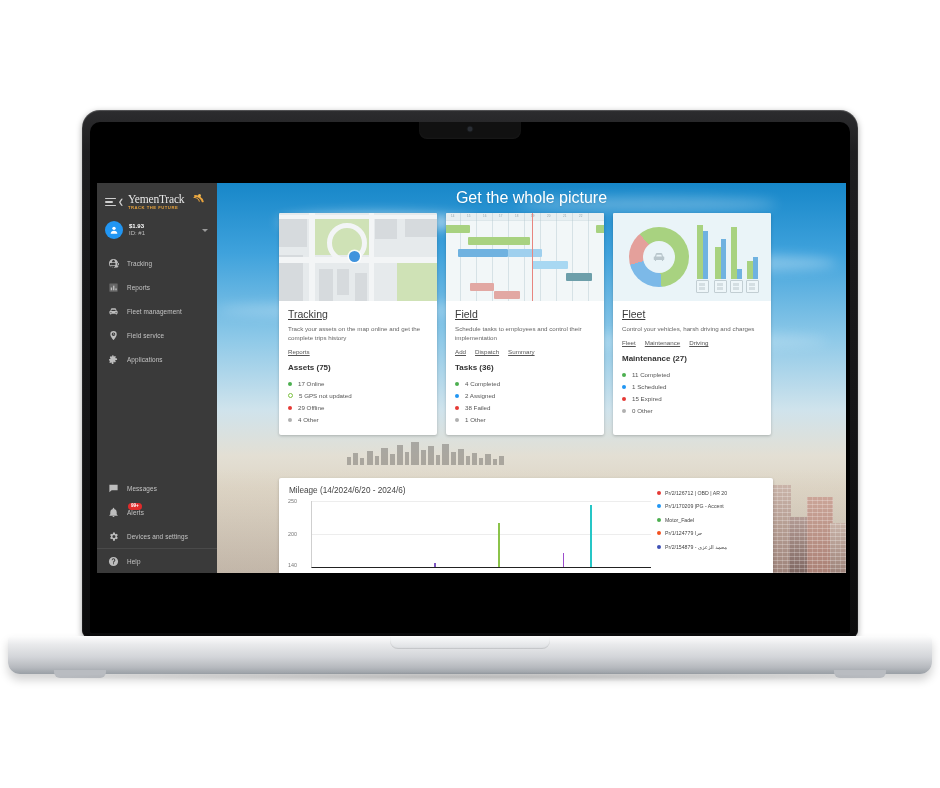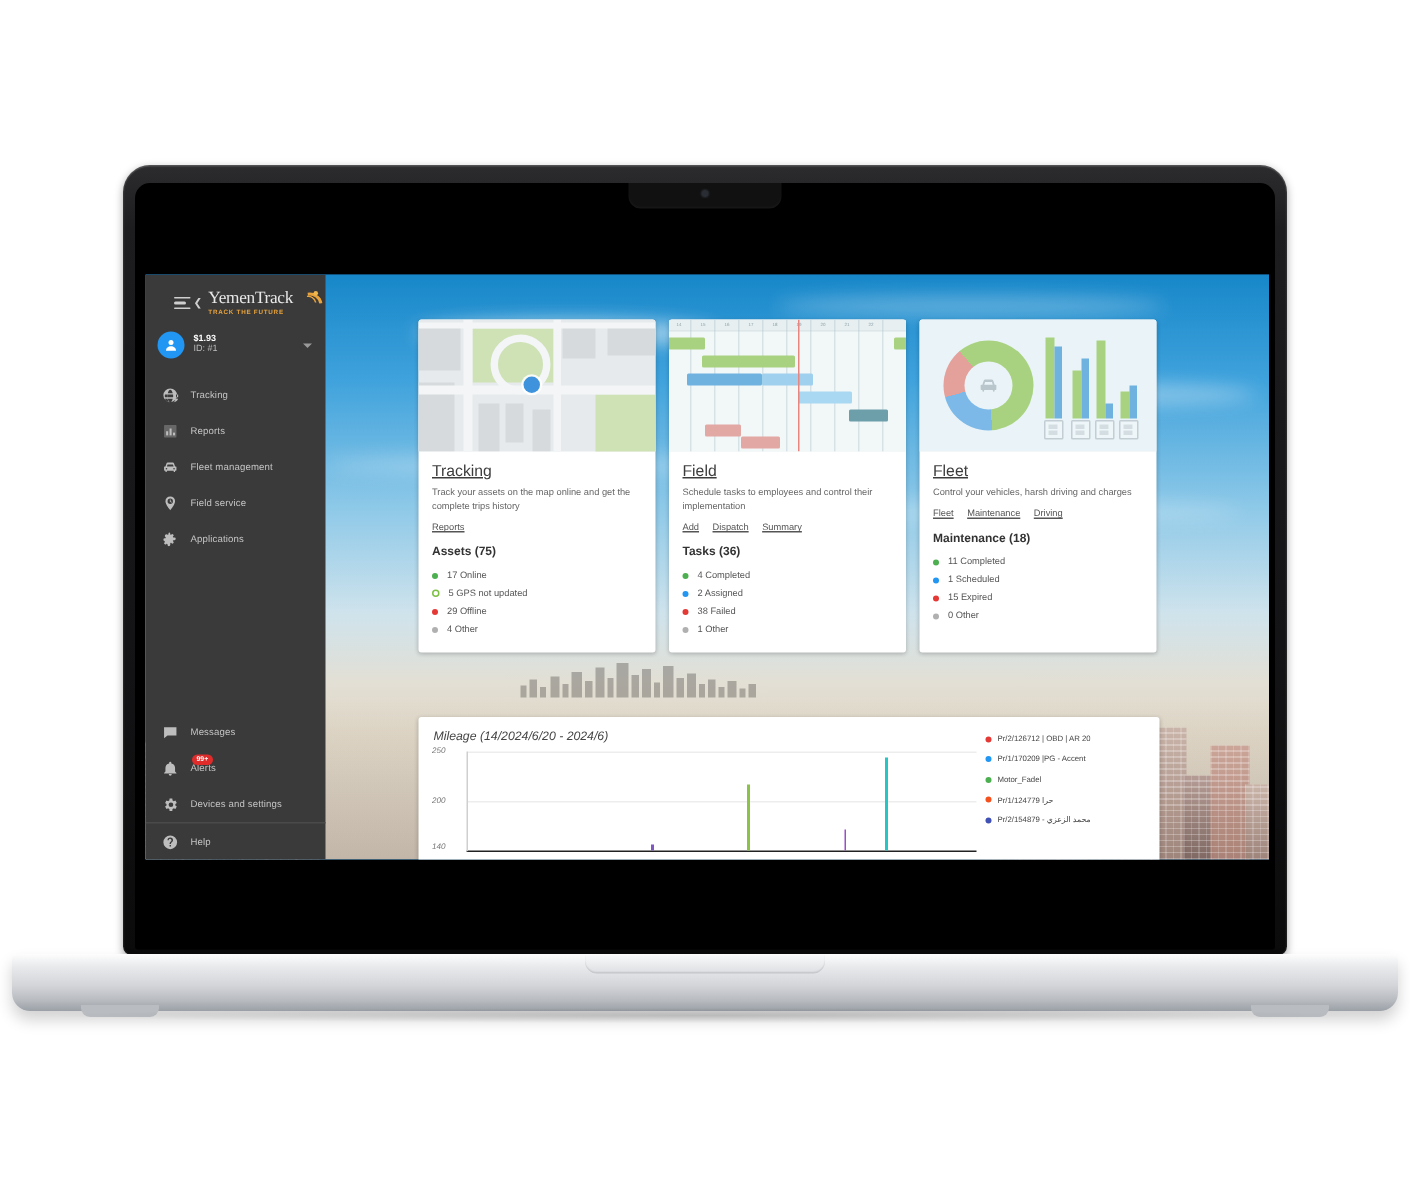--- a/index.html
+++ b/index.html
@@ -88,21 +88,21 @@
   .bld.dark{background:linear-gradient(180deg,#b39a93,#7d6560);}
   .bld.pink{background:linear-gradient(180deg,#cbA396,#a97f74);}
   .minicity{position:absolute;left:250px;top:258px;width:200px;height:24px;opacity:.55;}
   .mb{position:absolute;bottom:0;background:#7d7a75;}
 
   
   .sidebar{
     position:relative;z-index:5;width:120px;height:390px;
     background:#3a3a3a;color:#c9c9c9;display:flex;flex-direction:column;
   }
-  .brand{height:26px;display:flex;align-items:center;gap:4px;padding:6px 0 0 8px;margin-left:11px;}
+  .brand{height:26px;display:flex;align-items:center;gap:4px;padding:6px 0 0 8px;}
   .hamb{display:flex;flex-direction:column;gap:2px;width:11px;}
   .hamb i{display:block;height:1.5px;background:#cfcfcf;border-radius:1px;}
   .hamb i:nth-child(1){width:11px;} .hamb i:nth-child(2){width:8px;} .hamb i:nth-child(3){width:11px;}
   .hamb-x{font-size:7px;color:#cfcfcf;margin-left:-2px;}
   .brandtext{line-height:1;}
   .brandtext .t1{font-size:11.5px;color:#e8e8e8;font-family:"Liberation Serif",serif;letter-spacing:-.2px;}
   .brandtext .t2{font-size:4.2px;color:#e8a33d;letter-spacing:.5px;font-weight:bold;text-transform:uppercase;}
   .dish{position:relative;width:16px;height:16px;margin-left:-2px;}
   .dish .arc{position:absolute;border:2px solid #e8a33d;border-radius:50%;border-color:#e8a33d transparent transparent transparent;transform:rotate(35deg);}
   .dish .a1{left:1px;top:1px;width:13px;height:13px;}
@@ -172,21 +172,21 @@
     display:flex;align-items:center;justify-content:center;}
   .donut .hole svg{width:14px;height:14px;fill:#b9c6cc;}
   .fbar{position:absolute;bottom:22px;border-radius:0;}
   .fbase{position:absolute;bottom:8px;width:11px;height:11px;border:1px solid #c2ced3;border-radius:1px;background:#eef6f9;}
   .fbase::before{content:"";position:absolute;left:2px;top:2px;width:6px;height:3px;background:#d4dee2;}
   .fbase::after{content:"";position:absolute;left:2px;top:6px;width:6px;height:3px;background:#d4dee2;}
 
   
   .chartpanel{position:absolute;left:62px;top:295px;width:494px;height:100px;background:#fff;
     box-shadow:0 1px 3px rgba(0,0,0,.22);border-radius:2px;overflow:hidden;display:flex;}
-  .chartleft{position:relative;flex:1;padding:8px 4px 0 10px;font-style:italic;}
+  .chartleft{position:relative;flex:1;padding:8px 4px 0 10px;}
   .charttitle{font-size:8.2px;color:#444;margin:0 0 6px 0;font-weight:400;}
   .plot{position:relative;height:66px;margin-left:22px;border-left:1px solid #cfcfcf;border-bottom:1px solid #222;}
   .ytick{position:absolute;left:-24px;font-size:5.4px;color:#777;transform:translateY(-50%);}
   .gline{position:absolute;left:0;right:0;height:1px;background:#ededed;}
   .vbar{position:absolute;bottom:0;width:1.6px;}
   .chartlegend{width:112px;padding:8px 4px 0 2px;}
   .lgitem{display:flex;align-items:center;gap:4px;height:13.5px;}
   .lgdot{width:4px;height:4px;border-radius:50%;flex:0 0 auto;}
   .lgtxt{font-size:5.2px;color:#444;white-space:nowrap;overflow:hidden;text-overflow:clip;}
 </style>
@@ -369,20 +369,23 @@
                   <path d="M12 2a10 10 0 100 20 10 10 0 000-20zm1 16h-2v-2h2v2zm1.8-6.6l-.9.9c-.6.6-.9 1.1-.9 2.2h-2v-.5c0-.9.4-1.7 1-2.3l1.2-1.2a2 2 0 10-3.4-1.4H8a4 4 0 118 0c0 .8-.3 1.5-.8 2.1l-.4.2z"></path>
                 </svg>
             </span>
             <span class="lbl">Help</span>
           </div>
         </div>
       </div>
 
       <div class="main">
 
+        <div class="hero">
+          <h1>Get the whole picture</h1>
+        </div>
 
         <div class="cards">
 
           <div class="card">
             <div class="thumb">
               <div class="maparea">
                 <div class="mblock" style="left:-6px;top:4px;width:34px;height:30px;"></div>
                 <div class="mblock" style="left:-6px;top:42px;width:30px;height:46px;"></div>
                 <div class="mgreen" style="left:36px;top:6px;width:54px;height:36px;"></div>
                 <div class="mgreen" style="left:118px;top:50px;width:44px;height:40px;"></div>
@@ -516,21 +519,21 @@
               </div>
             </div>
             <div class="cbody">
               <h3 class="ctitle">Fleet</h3>
               <p class="cdesc">Control your vehicles, harsh driving and charges</p>
               <div class="clinks">
                 <a href="#">Fleet</a>
                 <a href="#">Maintenance</a>
                 <a href="#">Driving</a>
               </div>
-              <div class="cstat">Maintenance (18)</div>
+              <div class="cstat">Maintenance (27)</div>
               <ul class="slist">
                 <li>
                     <span class="dot" style="background:#4caf50"></span>
                     <span>11 Completed</span>
                   </li>
                 <li>
                     <span class="dot" style="background:#2196f3"></span>
                     <span>1 Scheduled</span>
                   </li>
                 <li>

